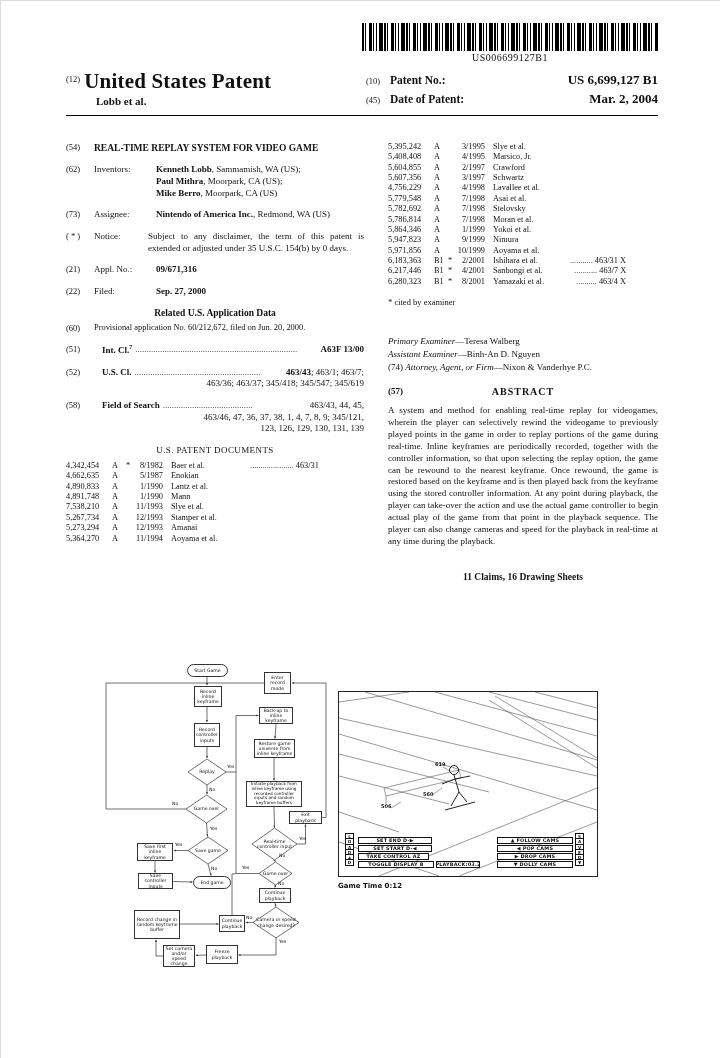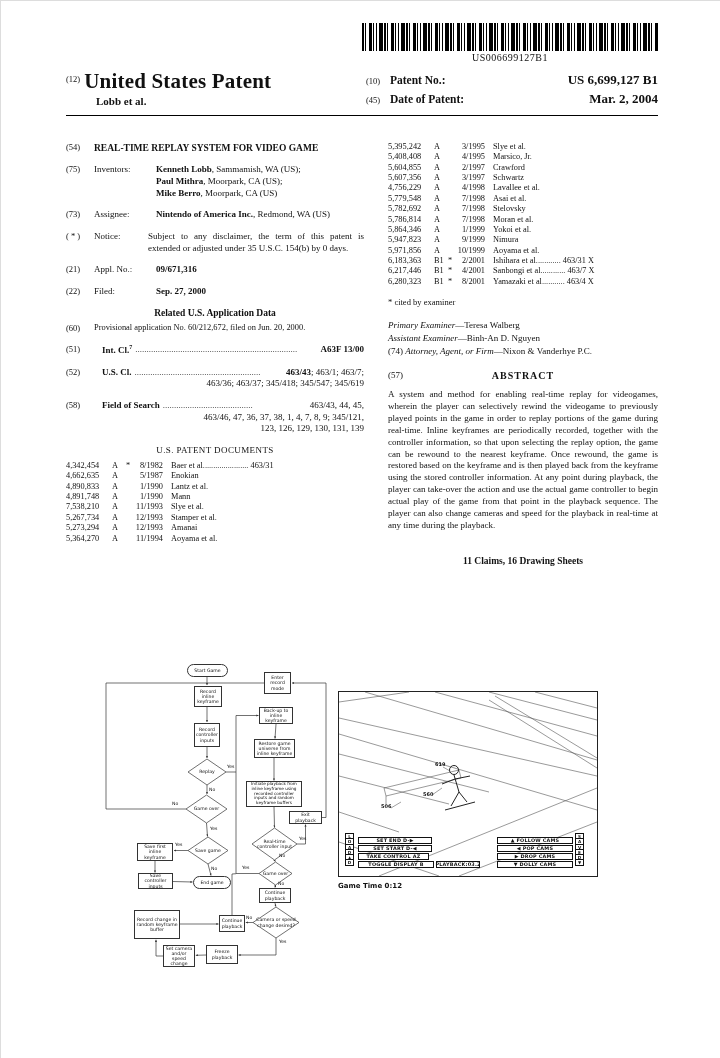--- a/index.html
+++ b/index.html
@@ -36,23 +36,23 @@
   .just{text-align:justify;}
   .f54t{font-weight:bold;font-size:9.5px;}
   .chead{text-align:center;font-weight:bold;font-size:9.5px;margin-bottom:5px;}
   .csub{text-align:center;font-size:9px;margin:3px 0 6px 0;letter-spacing:.4px;}
   .leaderline{display:flex;white-space:nowrap;}
   .dots{flex:1;overflow:hidden;margin:0 3px;color:#222;}
   .rline{text-align:right;}
   .prow{display:grid;grid-template-columns:46px 14px 7px 36px auto 1fr;font-size:8.3px;line-height:1.25;white-space:nowrap;}
   .pd{text-align:right;padding-right:6px;}
   .pa{padding-left:2px;}
-  .pc{text-align:left;overflow:hidden;}
+  .pc{text-align:center;overflow:hidden;}
   .cited{font-size:8.5px;margin-top:10px;}
-  .exam{font-size:9px;margin-top:12px;line-height:1.45;}
+  .exam{font-size:9px;margin-top:28px;line-height:1.45;}
   .it{font-style:italic;}
   .abs-head{display:grid;grid-template-columns:40px 1fr 40px;margin:12px 0 8px 0;}
   .abs-title{text-align:center;font-weight:bold;font-size:10px;letter-spacing:1px;}
   .abstract{font-size:9px;line-height:1.32;text-align:justify;}
   .claims{text-align:center;font-weight:bold;font-size:9.5px;margin-top:24px;}
 
   
   .fig{position:relative;width:592px;height:335px;margin-top:12px;font-family:"DejaVu Sans",sans-serif;}
   .fc{position:absolute;left:0;top:0;}
   .nd{position:absolute;border:1px solid #333;background:#fff;font:4.6px/1.12 "DejaVu Sans",sans-serif;
@@ -106,21 +106,21 @@
 
   <div class="cols">
    <div class="colL">
 
     <div class="f">
       <span class="fn">(54)</span>
       <div class="f54t">REAL-TIME REPLAY SYSTEM FOR VIDEO GAME</div>
     </div>
 
     <div class="f">
-      <span class="fn">(75)</span>
+      <span class="fn">(62)</span>
       <div class="fb2">
         <span>Inventors:</span>
         <div>
           <div><span class="bold">Kenneth Lobb</span><span>, Sammamish, WA (US);</span></div>
           <div><span class="bold">Paul Mithra</span><span>, Moorpark, CA (US);</span></div>
           <div><span class="bold">Mike Berro</span><span>, Moorpark, CA (US)</span></div>
         </div>
       </div>
     </div>
 
@@ -385,21 +385,21 @@
 
     <div class="cited">* cited by examiner</div>
 
     <div class="exam">
       <div><span class="it">Primary Examiner</span><span>—Teresa Walberg</span></div>
       <div><span class="it">Assistant Examiner</span><span>—Binh-An D. Nguyen</span></div>
       <div><span>(74)</span> <span class="it">Attorney, Agent, or Firm</span><span>—Nixon &amp; Vanderhye P.C.</span></div>
     </div>
 
     <div class="abs-head">
-      <span style="font-size:9px;">(57)</span>
+      <span style="font-size:9px;font-weight:bold;">(57)</span>
       <span class="abs-title">ABSTRACT</span>
       <span></span>
     </div>
     <div class="abstract">A system and method for enabling real-time replay for videogames, wherein the player can selectively rewind the videogame to previously played points in the game in order to replay portions of the game during real-time. Inline keyframes are periodically recorded, together with the controller information, so that upon selecting the replay option, the game can be rewound to the nearest keyframe. Once rewound, the game is restored based on the keyframe and is then played back from the keyframe using the stored controller information. At any point during playback, the player can take-over the action and use the actual game controller to begin actual play of the game from that point in the playback sequence. The player can also change cameras and speed for the playback in real-time at any time during the playback.</div>
     <div class="claims">11 Claims, 16 Drawing Sheets</div>
    </div>
   </div>
 
   <div class="fig">
     <svg class="fc" width="592" height="335" viewBox="0 0 592 335">

